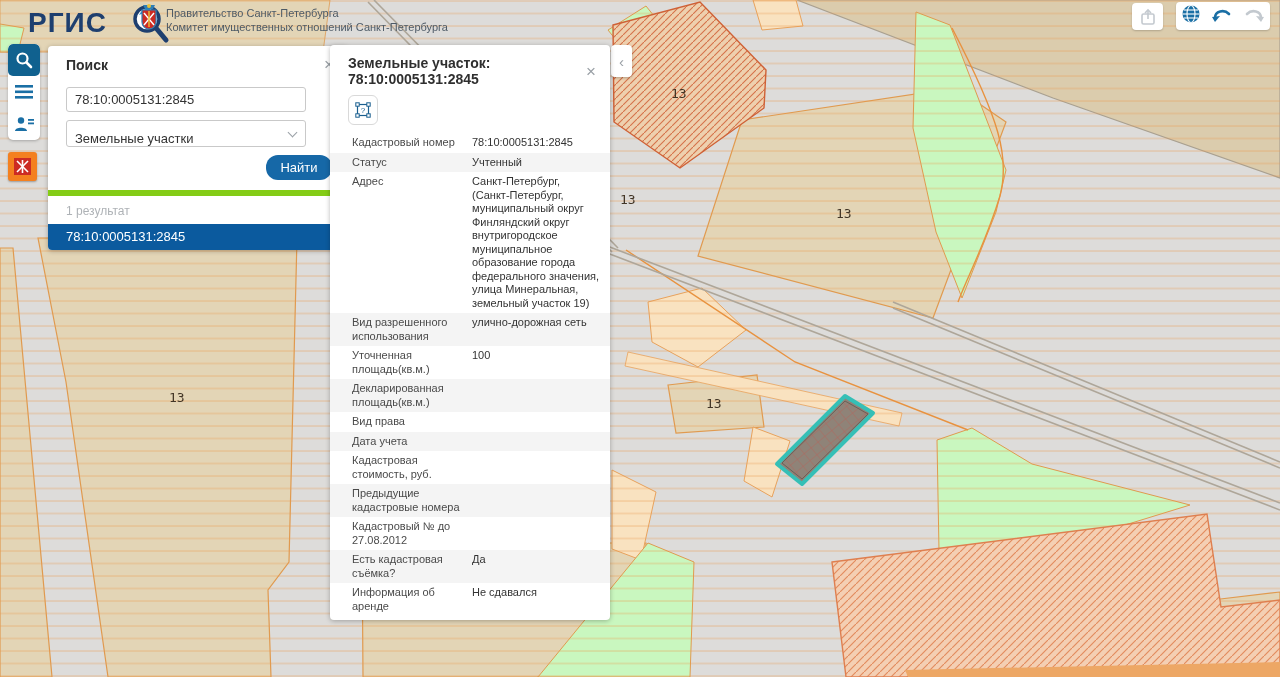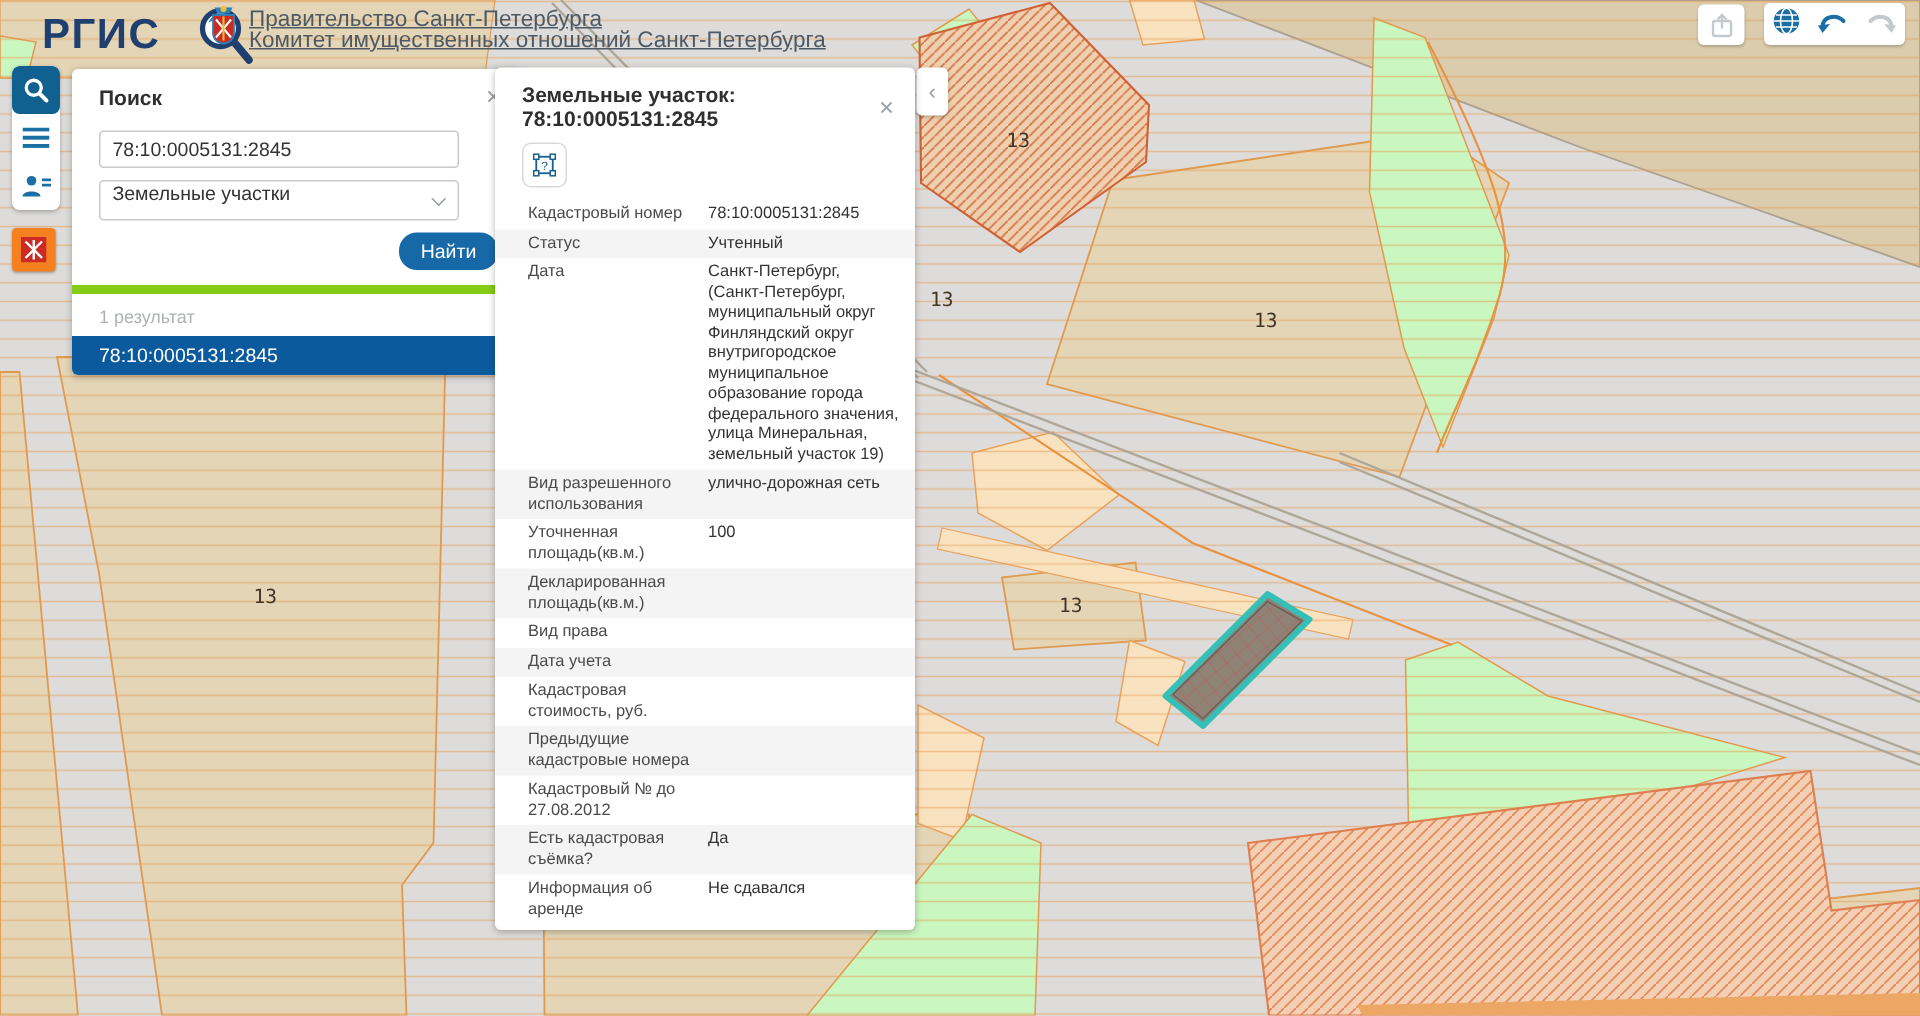--- a/index.html
+++ b/index.html
@@ -6,21 +6,21 @@
   html,body { width:1280px; height:677px; overflow:hidden; background:#dddcda;
               font-family:"Liberation Sans",sans-serif; }
   #stage { position:relative; width:1280px; height:677px; }
 
   
   #map { position:absolute; left:0; top:0; }
 
   
   #brand { position:absolute; left:28px; top:2px; display:flex; align-items:center; z-index:5;gap:20px; }
   #brand .rgis-text { font-size:28px; font-weight:bold; color:#1e3f6f; letter-spacing:1px; }
-  #org { position:absolute; left:166px; top:6px; font-size:15px; color:#4d5a66; line-height:14px; z-index:5;text-decoration:underline; }
+  #org { position:absolute; left:166px; top:6px; font-size:11px; color:#4d5a66; line-height:14px; z-index:5; }
   #crest { position:absolute; left:139px; top:3px; z-index:5; }
 
   
   .tr-btn { position:absolute; top:3px; width:31px; height:27px; background:#fff; border-radius:4px;
             box-shadow:0 1px 2px rgba(0,0,0,.2); display:flex; align-items:center; justify-content:center; }
   #btn-group { position:absolute; top:2px; left:1176px; width:94px; height:28px; background:#fff;
                border-radius:4px; box-shadow:0 1px 2px rgba(0,0,0,.2);
                display:flex; align-items:center; justify-content:space-around; z-index:6; }
 
   
@@ -37,21 +37,21 @@
   #search-panel { left:48px; top:46px; width:300px; }
   #info-panel   { left:330px; top:45px; width:280px; }
   .panel-head { display:flex; align-items:center; padding:10px 10px 6px 18px; }
   .panel-title { font-size:14px; font-weight:bold; color:#2f2f2f; flex:1; }
   .x-btn { color:#9aa0a6; font-size:17px; line-height:17px; padding:0 4px; cursor:pointer; }
 
   #search-body { padding:8px 16px 0 18px; }
   #query-input { width:240px; height:25px; border:1px solid #c9c9c9; border-radius:3px; padding:0 8px;
                  font-size:13px; color:#333; font-family:"Liberation Sans",sans-serif; }
   #layer-select { width:240px; height:27px; border:1px solid #c9c9c9; border-radius:3px; margin-top:8px;
-                  display:flex; align-items:flex-start; padding:0 8px; font-size:13px; color:#333; position:relative; }
+                  display:flex; align-items:flex-end; padding:0 8px; font-size:13px; color:#333; position:relative; }
   #layer-select .chev { position:absolute; right:9px; top:10px; width:7px; height:7px;
                         border-right:1.5px solid #9aa0a6; border-bottom:1.5px solid #9aa0a6; transform:rotate(45deg); margin-top:-2px; }
   #find-btn { display:block; margin:8px 0 10px auto; width:66px; height:25px; background:#1668a7; color:#fff;
               border:none; border-radius:12px; font-size:13px; font-family:"Liberation Sans",sans-serif; cursor:pointer; }
   #results-head { border-top:6px solid #84cc16; padding:8px 0 6px 18px; font-size:12px; color:#aeb2b6; }
   .result-row { background:#0b5a9e; color:#fff; font-size:13px; padding:5px 0 6px 18px; cursor:pointer;
                 border-radius:0 0 4px 4px; }
 
   #identify-row { padding:2px 10px 8px 18px; }
   #identify-btn { width:30px; height:30px; background:#fff; border:1px solid #d9d9d9; border-radius:6px;
@@ -281,21 +281,21 @@
     <div id="info-table">
         <div class="irow">
           <div class="ilabel">Кадастровый номер</div>
           <div class="ivalue">78:10:0005131:2845</div>
         </div>
         <div class="irow">
           <div class="ilabel">Статус</div>
           <div class="ivalue">Учтенный</div>
         </div>
         <div class="irow">
-          <div class="ilabel">Дата</div>
+          <div class="ilabel">Адрес</div>
           <div class="ivalue">Санкт-Петербург, (Санкт-Петербург, муниципальный округ Финляндский округ внутригородское муниципальное образование города федерального значения, улица Минеральная, земельный участок 19)</div>
         </div>
         <div class="irow">
           <div class="ilabel">Вид разрешенного использования</div>
           <div class="ivalue">улично-дорожная сеть</div>
         </div>
         <div class="irow">
           <div class="ilabel">Уточненная площадь(кв.м.)</div>
           <div class="ivalue">100</div>
         </div>

